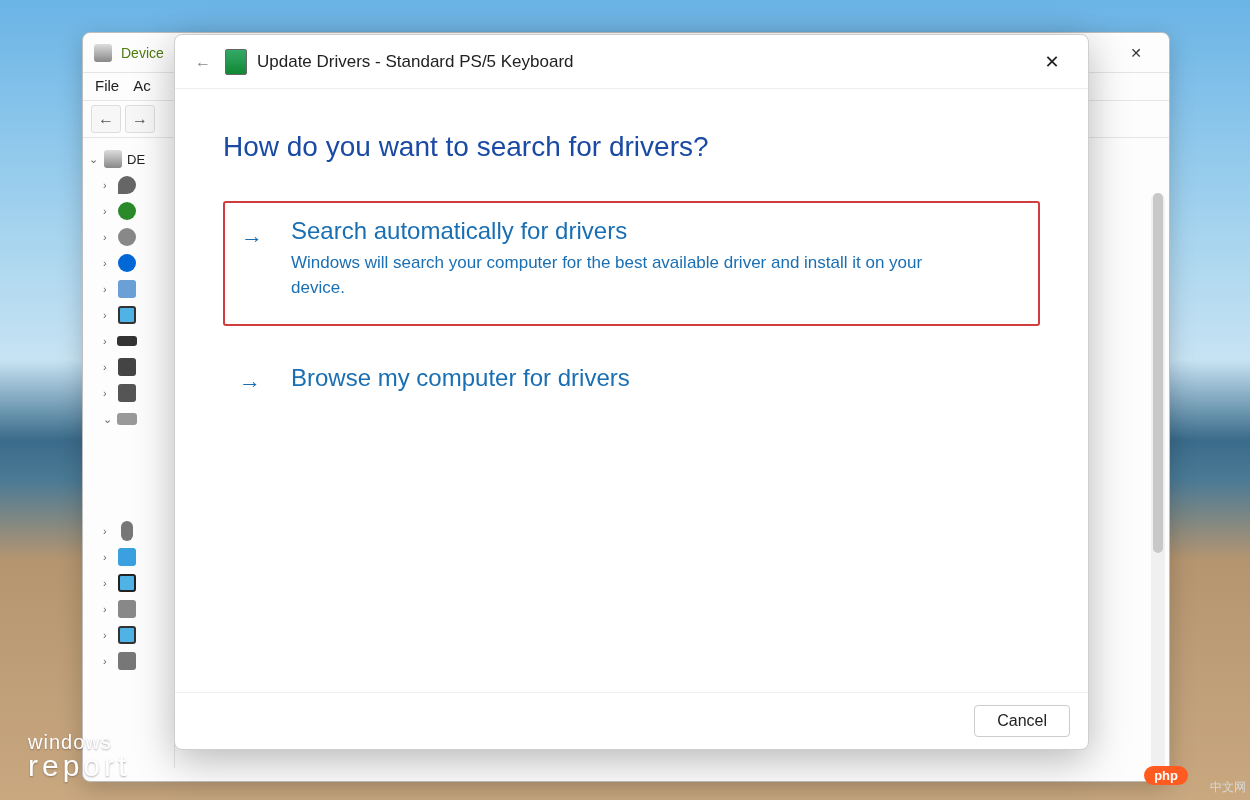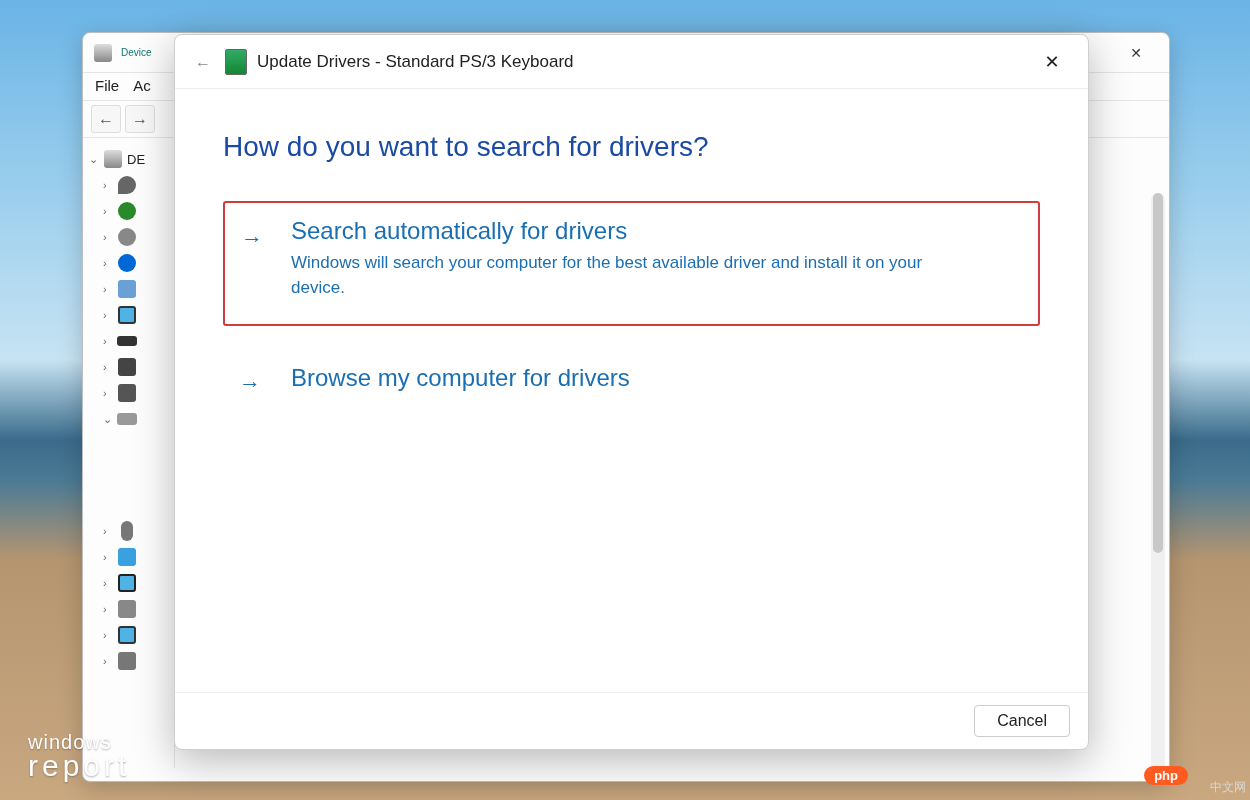--- a/index.html
+++ b/index.html
@@ -17,21 +17,21 @@
     background: #fdfdfd;
     border: 1px solid #bdbdbd;
     border-radius: 8px;
     box-shadow: 0 6px 24px rgba(0,0,0,0.2);
     overflow: hidden;
   }
   .devmgr-titlebar {
     height: 40px; display: flex; align-items: center; padding: 0 10px; gap: 8px;
     border-bottom: 1px solid #e5e5e5;
   }
-  .devmgr-title { font-size: 10px; color: #0f766e; }
+  .devmgr-title { font-size: 14px; color: #4d7c0f; }
   .win-btn { width: 46px; height: 32px; display:flex; align-items:center; justify-content:center; font-size:14px; color:#333;}
   .devmgr-menu { display:flex; gap:14px; padding:4px 12px 6px; font-size:15px; color:#222;}
   .devmgr-toolbar { display:flex; gap:4px; padding:4px 8px; border-top:1px solid #e5e5e5; border-bottom:1px solid #e5e5e5;}
   .tb-btn { width:30px; height:28px; border:1px solid #ddd; border-radius:3px; background:#f7f7f7; display:flex;align-items:center;justify-content:center; color:#555;}
   .devmgr-body { display:flex; height: calc(100% - 118px);}
   .devmgr-tree { width: 92px; border-right:1px solid #e5e5e5; padding:8px 0 8px 6px; font-size:13px; color:#222; overflow:hidden;}
   .tree-row { display:flex; align-items:center; gap:4px; height:26px; white-space:nowrap;}
   .tv-arrow { width:10px; font-size:11px; color:#666; display:inline-block;}
   .tv-icon { width:20px; height:20px; display:inline-flex; align-items:center; justify-content:center; font-size:16px;}
   .tree-root { font-weight:400; }
@@ -229,21 +229,21 @@
   </div>
   <div class="devmgr-scroll">
     <div class="devmgr-thumb"></div>
   </div>
 </div>
 
 <div class="dlg">
   <div class="dlg-titlebar">
     <div class="dlg-back">←</div>
     <div class="dlg-icon"></div>
-    <div class="dlg-title">Update Drivers - Standard PS/3 Keyboard</div>
+    <div class="dlg-title">Update Drivers - Standard PS/5 Keyboard</div>
     <div class="dlg-close">✕</div>
   </div>
   <div class="dlg-body">
     <div class="dlg-heading">How do you want to search for drivers?</div>
     <div id="options">
         <div class="option highlighted">
           <div class="opt-arrow">→</div>
           <div class="opt-title">Search automatically for drivers</div>
           <div class="opt-desc">Windows will search your computer for the best available driver and install it on your device.</div>
         </div>

